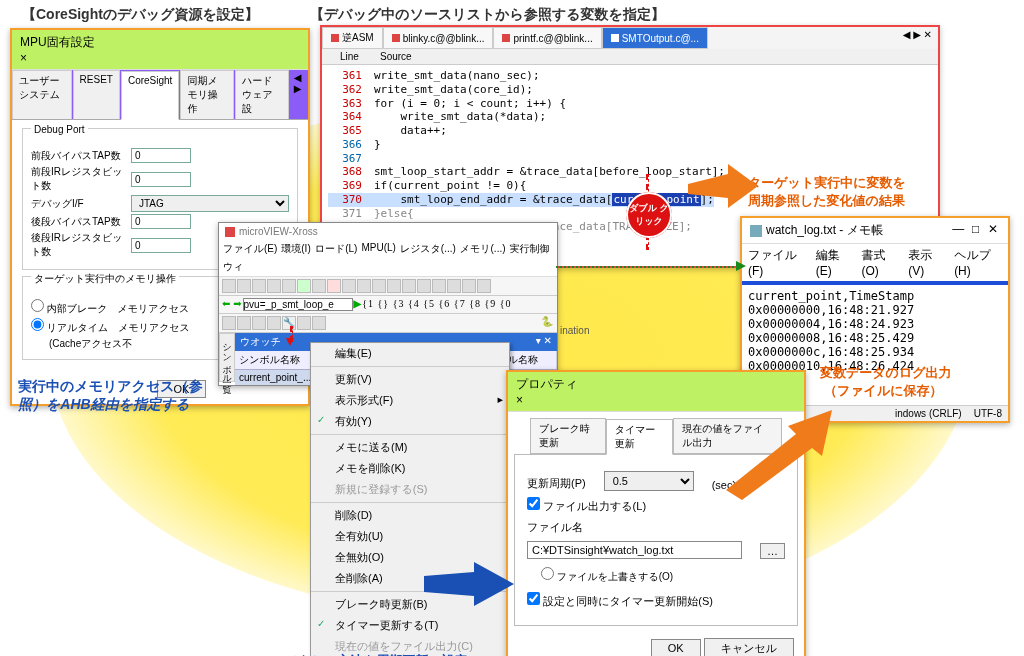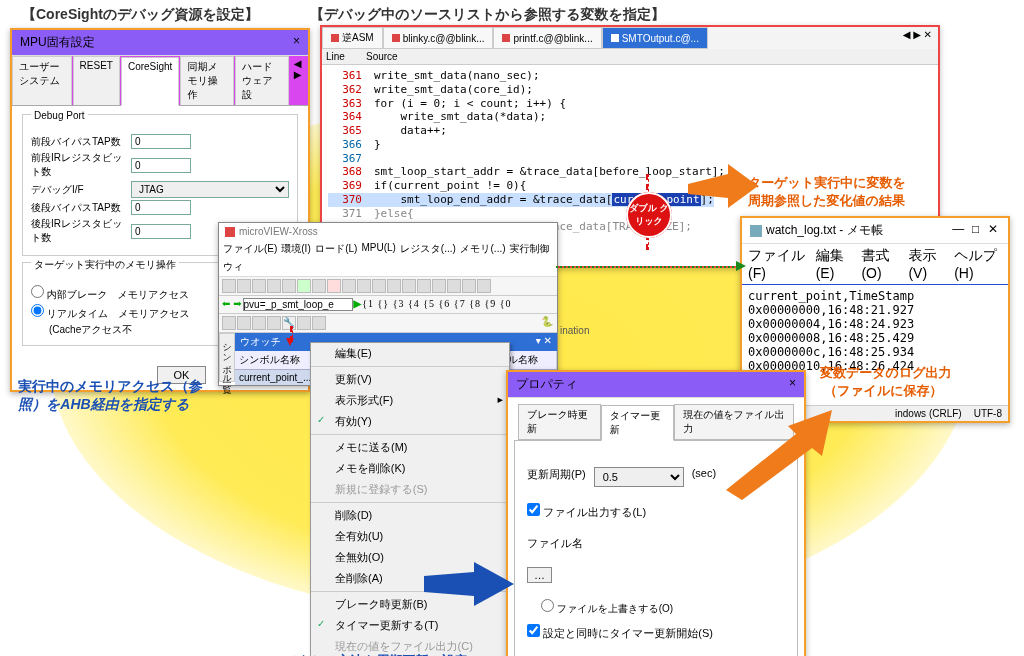--- a/index.html
+++ b/index.html
@@ -34,30 +34,31 @@
 .mpu-dialog {
   position: absolute;
   left: 10px; top: 28px;
   width: 300px;
   background: #fff;
   border: 2px solid #f59f2a;
   z-index: 10;
   box-shadow: 0 2px 6px rgba(0,0,0,0.3);
 }
 .titlebar {
-  background: #8b5cf6;
+  background: #bef264;
   padding: 4px 8px;
   border-bottom: 1px solid #ddd;
   display: flex;
   justify-content: space-between;
   font-size: 12px;
+  flex-direction: column;
 }
 .closebtn { font-family: Arial; cursor: default; }
 .tabrow {
-  background: #d946ef;
+  background: #8b5cf6;
   display: flex;
   font-size: 10px;
   border-bottom: 1px solid #aaa;
 }
 .tab { padding: 3px 6px; background: #f0f0f0; border: 1px solid #ccc; border-bottom: none; margin-right: 1px; }
 .tab.active { background: #fff; position: relative; top: 1px; border-bottom: 1px solid #fff; }
 .tabrow .arrows { margin-left: auto; padding: 2px 4px; }
 .formarea { padding: 8px 10px; }
 .group { border: 1px solid #ccc; padding: 6px 8px 8px; margin-bottom: 6px; font-size: 10px; }
 .group-legend { font-size: 10px; position: relative; top: -11px; background: #fff; padding: 0 3px; }
@@ -77,21 +78,21 @@
   background: #fff;
   border: 2px solid #ef4444;
   z-index: 9;
   box-shadow: 0 2px 6px rgba(0,0,0,0.25);
 }
 .filetabs { display: flex; background: #f4f4f4; font-size: 10px; }
 .filetab { padding: 3px 8px; border: 1px solid #ccc; background: #f8f8f8; display: flex; align-items: center; gap: 3px; }
 .filetab.active { background: #2e6fd6; color: #fff; }
 .filetab .ico { width: 8px; height: 8px; background: #d44; display: inline-block; }
 .filetabs .nav { margin-left: auto; padding: 2px 6px; }
-.src-hdr { display: flex; font-size: 10px; background: #f0f0f0; border-bottom: 1px solid #ccc; padding: 2px 4px; }
+.src-hdr { display: flex; font-size: 10px; background: #f0f0f0; border-bottom: 1px solid #ccc; padding: 2px 18px; }
 .src-hdr .c1 { width: 40px; }
 .src-body { font-family: Consolas, monospace; font-size: 11px; padding: 4px 6px; background: #fff; white-space: pre; line-height: 1.25; overflow: hidden; }
 .ln { color: #c00; display: inline-block; width: 34px; text-align: right; margin-right: 12px; }
 .hl-line { background: #c9dfff; display: inline-block; }
 .hl-var { background: #1a3fb0; color: #fff; padding: 0 1px; }
 
 
 .mv-wnd {
   position: absolute;
   left: 218px; top: 222px;
@@ -133,41 +134,41 @@
 .prop {
   position: absolute;
   left: 506px; top: 370px;
   width: 300px;
   background: #fff;
   border: 2px solid #f59f2a;
   z-index: 22;
   box-shadow: 0 2px 6px rgba(0,0,0,0.3);
 }
 .prop .titlebar { font-size: 12px; }
-.prop-tabs { display: flex; font-size: 10px; padding: 6px 10px 0; gap: 0; }
+.prop-tabs { display: flex; font-size: 10px; padding: 6px 22px 0; gap: 0; }
 .prop-tabs .ptab { padding: 3px 8px; border: 1px solid #bbb; background: #f4f4f4; }
 .prop-tabs .ptab.active { background: #fff; border-bottom: 1px solid #fff; position: relative; top: 1px; }
 .prop-body { border: 1px solid #bbb; margin: 0 6px 6px; padding: 10px 12px; font-size: 11px; }
-.prop-body .row { margin: 16px 0; display: flex; align-items: flex-start; gap: 8px; }
+.prop-body .row { margin: 6px 0; display: flex; align-items: flex-end; gap: 18px; }
 .prop-body select, .prop-body input[type=text] { border: 1px solid #888; font-size: 11px; padding: 2px 4px; }
 .prop .btnrow { text-align: right; padding: 6px 10px; }
 
 
 .notepad {
   position: absolute;
   left: 740px; top: 216px;
   width: 270px;
   background: #fff;
   border: 2px solid #f59f2a;
   z-index: 18;
   box-shadow: 0 2px 6px rgba(0,0,0,0.3);
 }
 .np-title { background: #fff; padding: 4px 8px; display: flex; justify-content: space-between; font-size: 12px; border-bottom:1px solid #ddd;}
 .np-title .wbtns span { display:inline-block; width:14px; text-align:center; font-family:Arial;}
-.np-menu { font-size: 14px; padding: 3px 6px; border-bottom: 1px solid #1d4ed8; display: flex; gap: 10px; }
+.np-menu { font-size: 12px; padding: 3px 6px; border-bottom: 4px solid #1d4ed8; display: flex; gap: 10px; }
 .np-body { font-family: Consolas, monospace; font-size: 12px; padding: 4px 6px; white-space: pre; height: 120px; overflow: hidden; }
 .np-status { background: #f0f0f0; border-top: 1px solid #ccc; font-size: 10px; padding: 2px 6px; display: flex; gap: 12px; justify-content: flex-end; }
 
 
 .arrow-orange { position: absolute; z-index: 60; }
 .arrow-orange svg { display: block; }
 .dbl-click {
   position: absolute;
   left: 626px; top: 192px;
   width: 46px; height: 46px;
@@ -436,20 +437,21 @@
     <div class="row">
       <span>更新周期(P)</span>
       <select style="width:90px"><option>0.5</option></select>
       <span>(sec)</span>
     </div>
     <div class="row">
         <label><input type="checkbox" checked="" style=""> <span>ファイル出力する(L)</span></label>
       </div>
     <div><span>ファイル名</span></div>
     <div class="row">
+      <input type="text" style="flex: 1 1 0%;" value="C:¥DTSinsight¥watch_log.txt">
       <button class="win-btn" style="padding:1px 6px">…</button>
     </div>
     <div style="padding-left:14px;margin-top:8px">
       <label class="radio"><input type="radio" name="fw" style=""> <span>ファイルを上書きする(O)</span></label>
     </div>
     <div class="row" style="margin-top:8px">
         <label><input type="checkbox" checked="" style=""> <span>設定と同時にタイマー更新開始(S)</span></label>
       </div>
   </div>
   <div class="btnrow">

